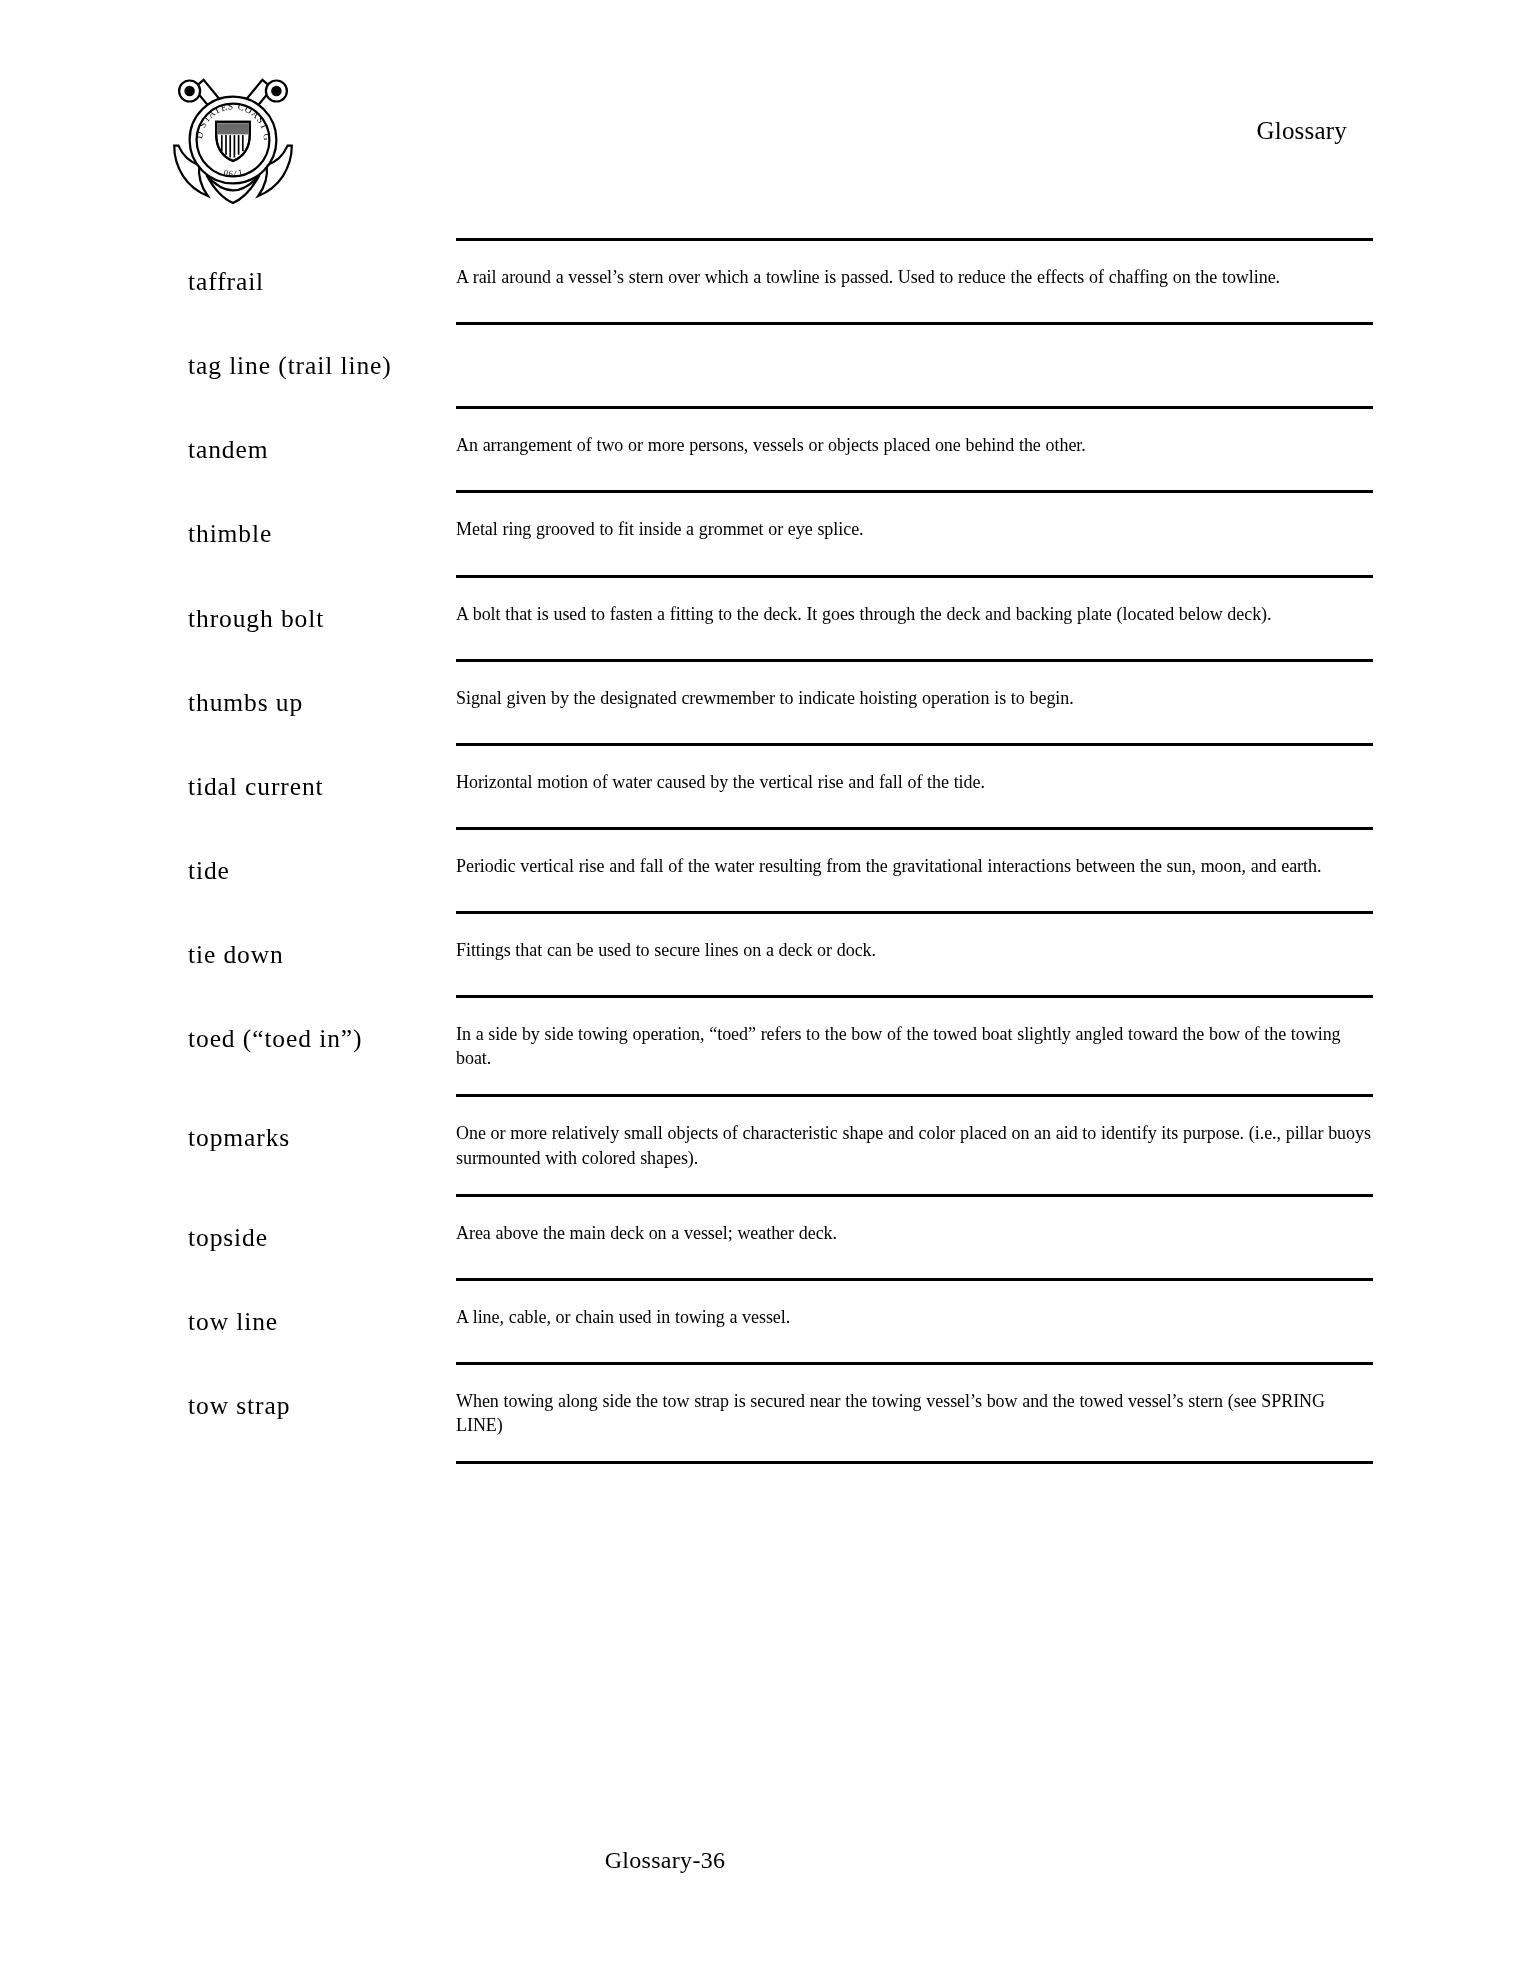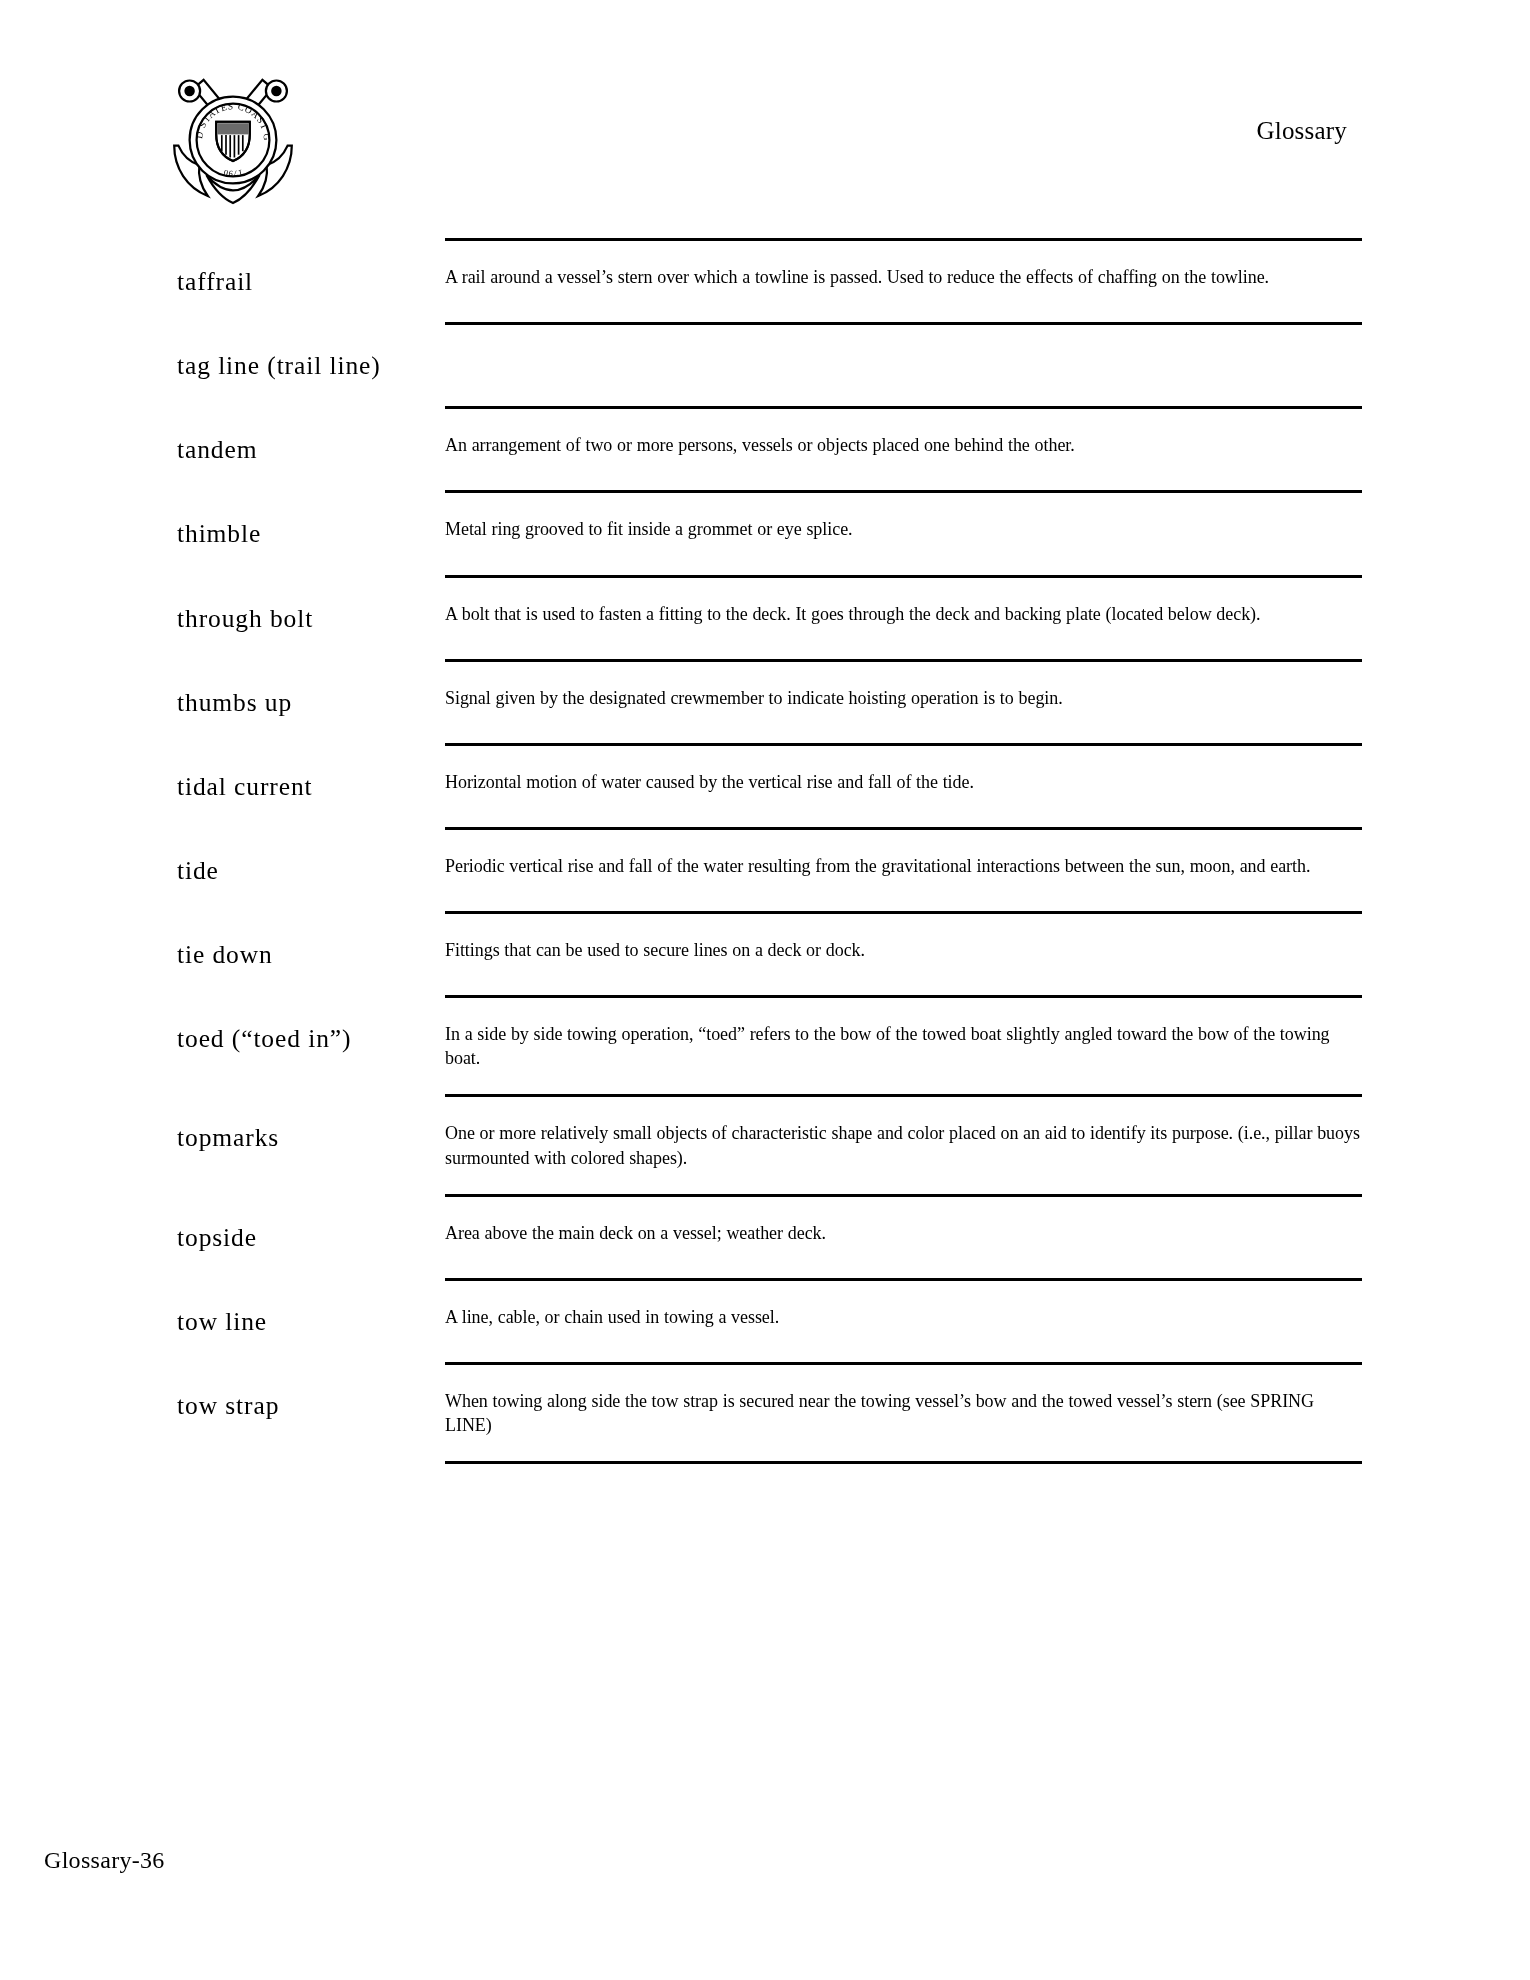--- a/index.html
+++ b/index.html
@@ -42,21 +42,21 @@
     font-size: 25px;
     line-height: 1;
     letter-spacing: 0.2px;
     white-space: nowrap;
     text-align: center;
   }
 
   
   .glossary {
     position: absolute;
-    left: 177px;
+    left: 188px;
     top: 238px;
     width: 1185px;
   }
   .rule {
     height: 0;
     border-top: 3px solid #000000;
     margin-left: 268px;   
     width: 917px;
     box-sizing: border-box;
   }
@@ -83,24 +83,23 @@
     letter-spacing: -0.05px;
     word-spacing: 0.3px;
   }
 
   
   .footer {
     position: absolute;
     left: 0;
     bottom: 106px;
     width: 1330px;
-    text-align: left;
+    text-align: center;
     font-size: 24px;
     letter-spacing: 0.3px;
-    padding-left: 44px;
   }
 </style>
 </head>
 <body>
 
 <div class="page">
 
   <div class="header">
 
     <div class="seal">

